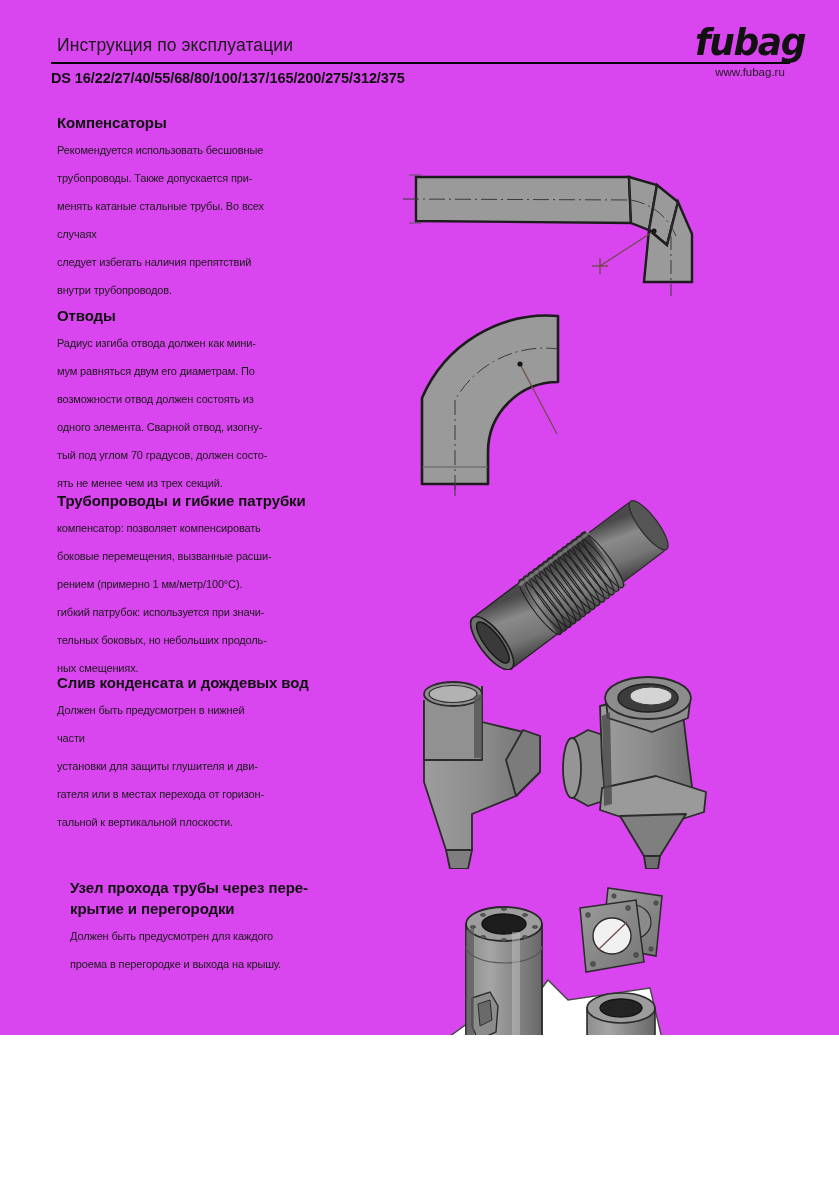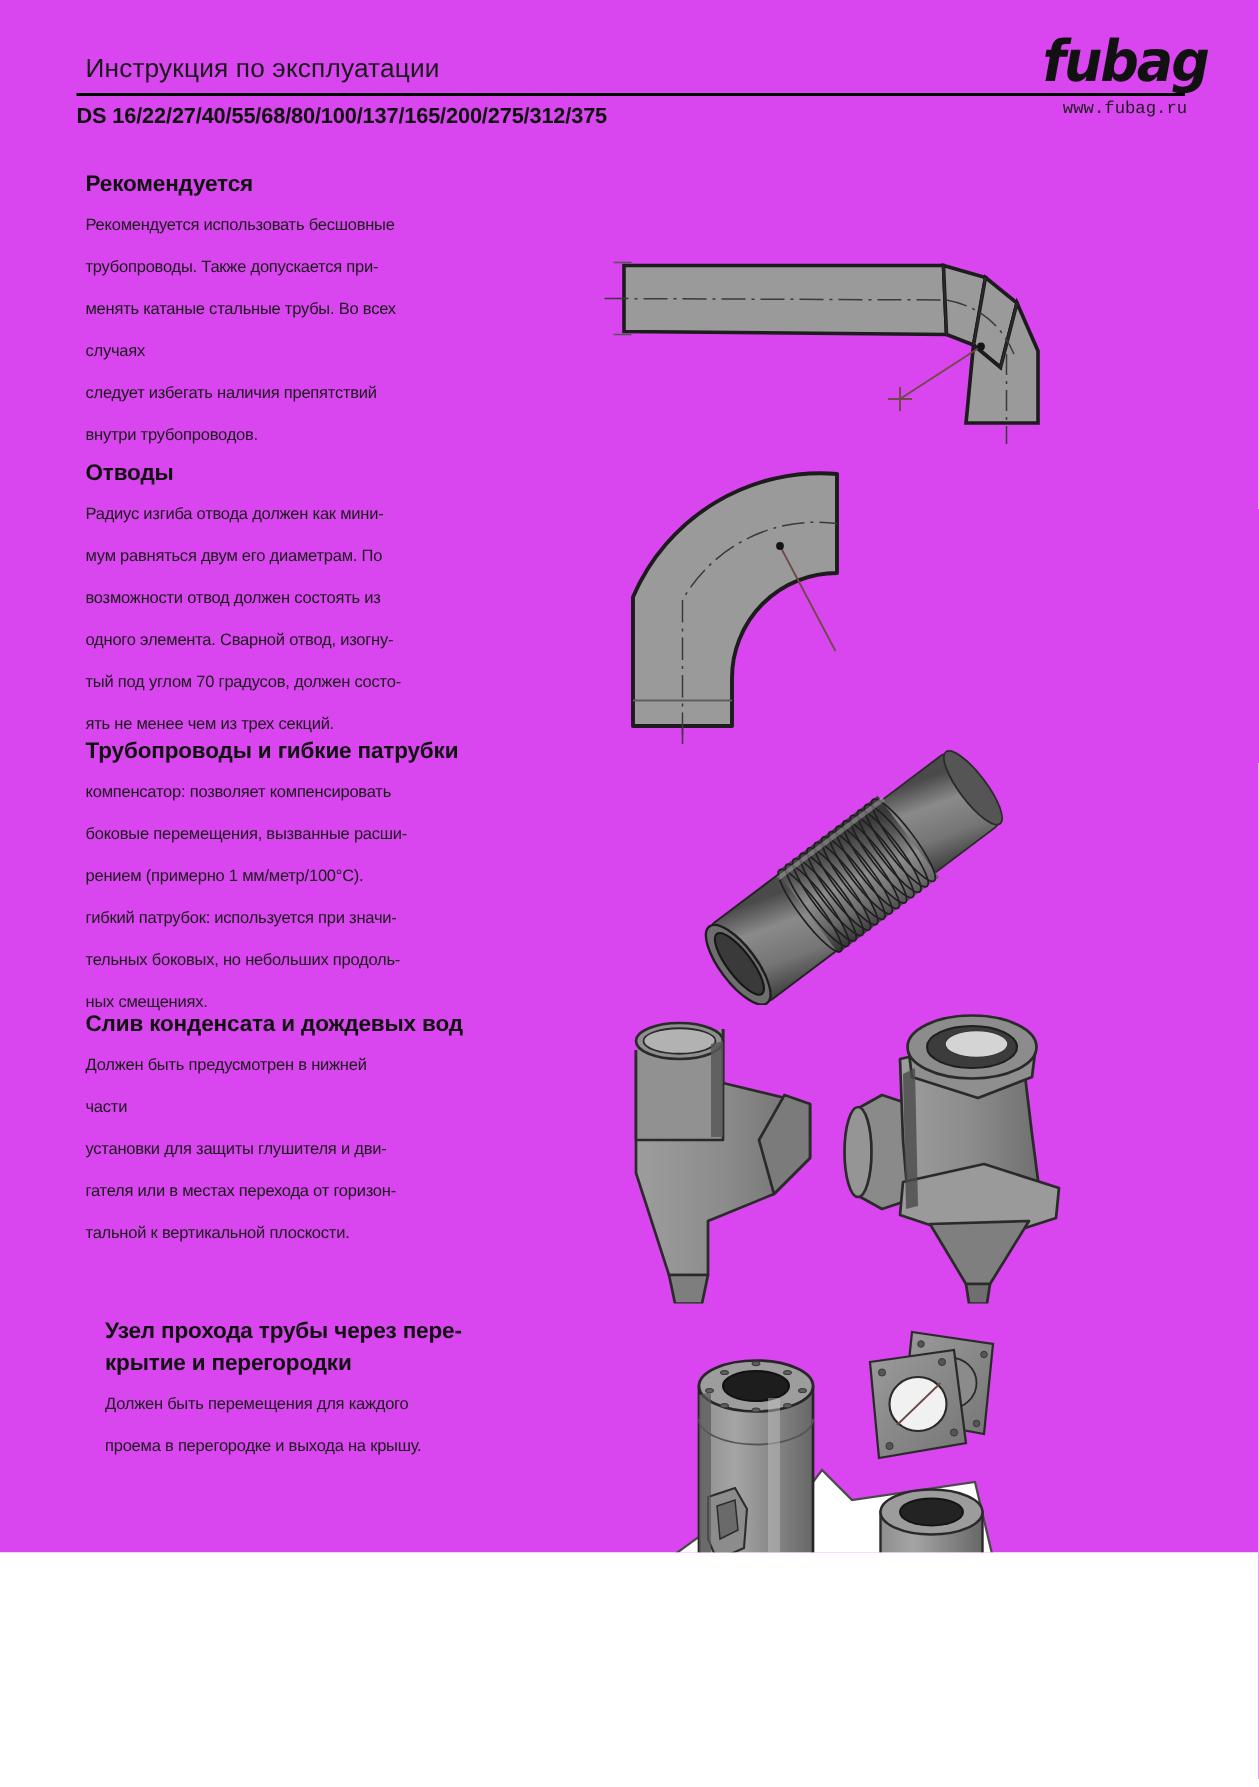--- a/index.html
+++ b/index.html
@@ -70,21 +70,20 @@
     transform: scaleY(1.06);
     transform-origin: right top;
   }
   #logo-url {
     position: absolute;
     left: 0px; top: 44px;
     width: 110px;
     font-size: 11.5px;
     text-align: center;
     color: #1c1c1c;
-    font-family: Liberation Mono, monospace;
   }
 
   
   #text-col {
     position: absolute;
     left: 57px; top: 112px;
     width: 335px;
   }
   .section { margin: 0 0 6px 0; }
   .sec-head {
@@ -146,21 +145,21 @@
 
     <div id="logo-wrap">
       <div id="logo-word">fubag</div>
       <div id="logo-url">www.fubag.ru</div>
     </div>
   </div>
 
   <div id="text-col">
 
     <div class="section sec-pipelines">
-      <div class="sec-head">Рекомендуется</div>
+      <div class="sec-head">Компенсаторы</div>
       <div class="sec-body">Рекомендуется использовать бесшовные
 трубопроводы. Также допускается при-
 менять катаные стальные трубы. Во всех
 случаях
 следует избегать наличия препятствий
 внутри трубопроводов.</div>
     </div>
 
     <div class="section sec-bends">
       <div class="sec-head">Отводы</div>
@@ -187,21 +186,21 @@
       <div class="sec-body">Должен быть предусмотрен в нижней
 части
 установки для защиты глушителя и дви-
 гателя или в местах перехода от горизон-
 тальной к вертикальной плоскости.</div>
     </div>
 
     <div class="section sec-passage">
       <div class="sec-head" style="white-space:pre-line">Узел прохода трубы через пере-
 крытие и перегородки</div>
-      <div class="sec-body">Должен быть перемещения для каждого
+      <div class="sec-body">Должен быть предусмотрен для каждого
 проема в перегородке и выхода на крышу.</div>
     </div>
 
   </div>
 
   <div class="figure" id="fig-elbow">
     <svg viewBox="0 0 400 165" xmlns="http://www.w3.org/2000/svg">
       <g stroke="#1c1c1c" stroke-width="2.4" fill="#9a9a9a" stroke-linejoin="miter">
 
         <polygon points="21,27 234,27 236,73 21,71"></polygon>

